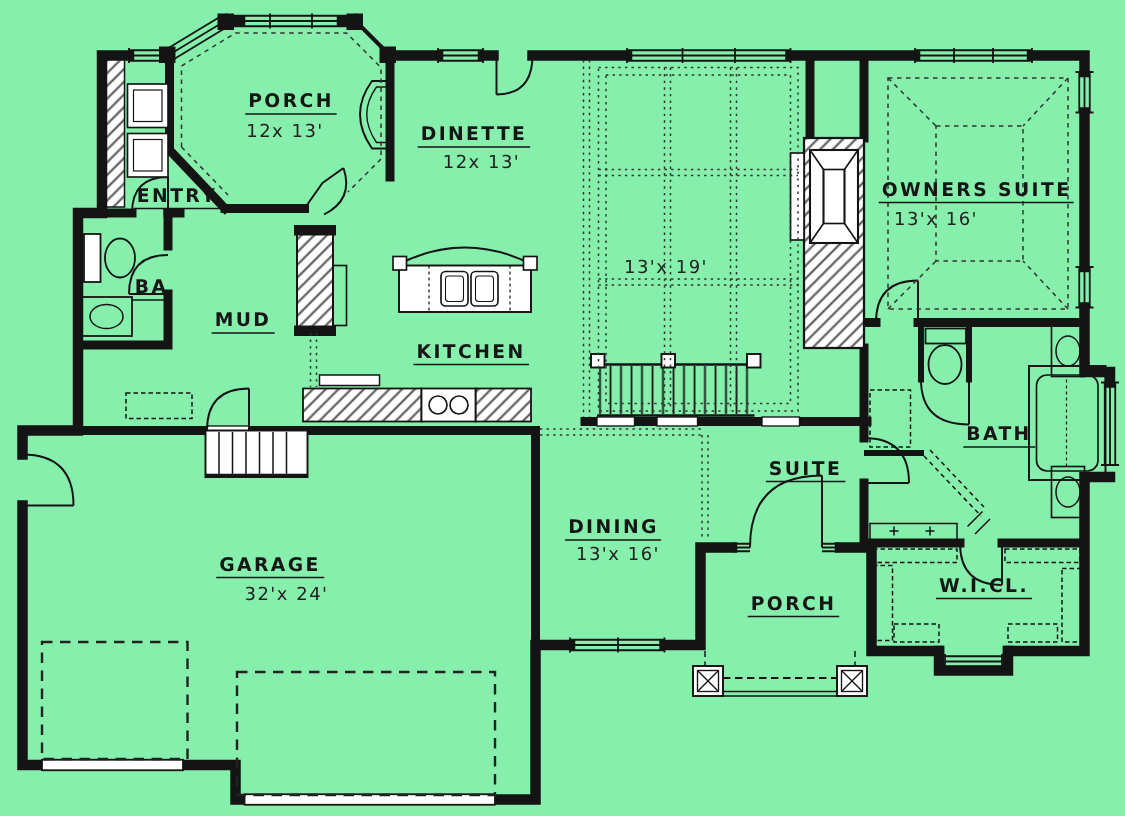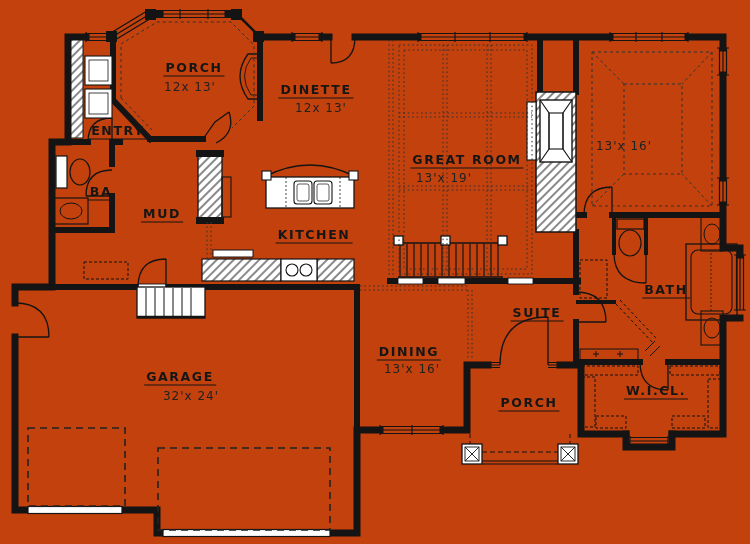--- a/index.html
+++ b/index.html
@@ -1,16 +1,16 @@
 <!DOCTYPE html>
 <html><head>
 <meta charset="utf-8">
 <style>
   html,body{margin:0;padding:0;background:#ffffff;}
-  #plan{position:relative;width:750px;height:544px;background:#c2410c;overflow:hidden;
+  #plan{position:relative;width:750px;height:544px;background:#86efac;overflow:hidden;
         font-family:"DejaVu Sans", sans-serif;}
   #plan svg{position:absolute;left:0;top:0;}
   .lbl{position:absolute;transform:translate(-50%,-50%);white-space:nowrap;
        font:600 12.5px "DejaVu Sans", sans-serif;letter-spacing:1.6px;color:#161616;
        border-bottom:1.6px solid #161616;padding:0 2px 1px 2px;}
   .dim{position:absolute;transform:translate(-50%,-50%);white-space:nowrap;
        font:500 12px "DejaVu Sans", sans-serif;letter-spacing:1px;color:#222222;}
 </style>
 </head>
 <body>
@@ -265,23 +265,23 @@
   <div class="dim" style="left:190px;top:87px">12x 13'</div>
 
   <div class="lbl" style="left:316px;top:90px">DINETTE</div>
   <div class="dim" style="left:321px;top:108px">12x 13'</div>
 
   <div class="lbl" style="left:118px;top:131px">ENTRY</div>
   <div class="lbl" style="left:101px;top:192px">BA</div>
   <div class="lbl" style="left:162px;top:214px">MUD</div>
   <div class="lbl" style="left:314px;top:235px">KITCHEN</div>
 
-  <div class="lbl" style="left:467px;top:160px">GREAT ROOM</div>
   <div class="dim" style="left:444px;top:178px">13'x 19'</div>
 
+  <div class="lbl" style="left:651px;top:127px">OWNERS SUITE</div>
   <div class="dim" style="left:624px;top:146px">13'x 16'</div>
 
   <div class="lbl" style="left:666px;top:290px">BATH</div>
   <div class="lbl" style="left:537px;top:313px">SUITE</div>
 
   <div class="lbl" style="left:409px;top:352px">DINING</div>
   <div class="dim" style="left:412px;top:369px">13'x 16'</div>
 
   <div class="lbl" style="left:529px;top:403px">PORCH</div>
   <div class="lbl" style="left:656px;top:391px">W.I.CL.</div>

